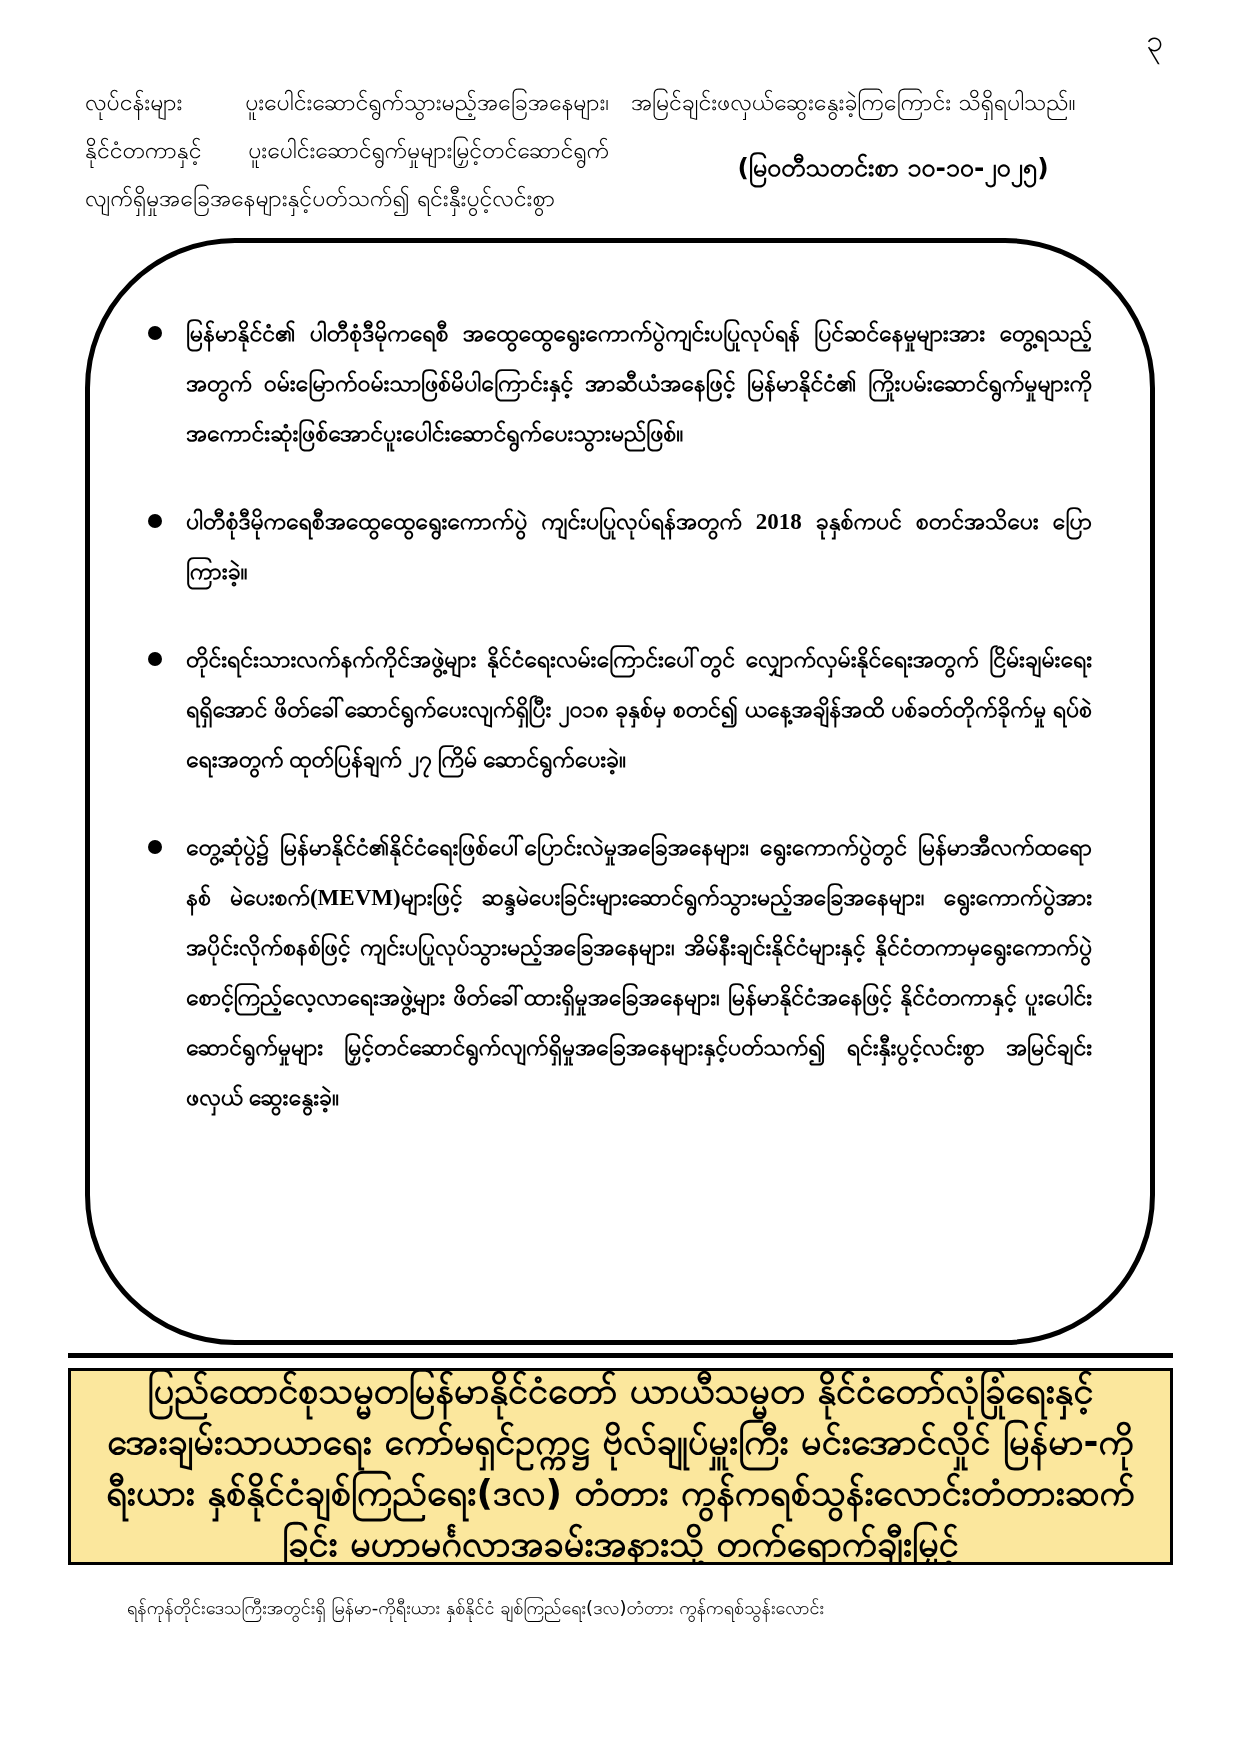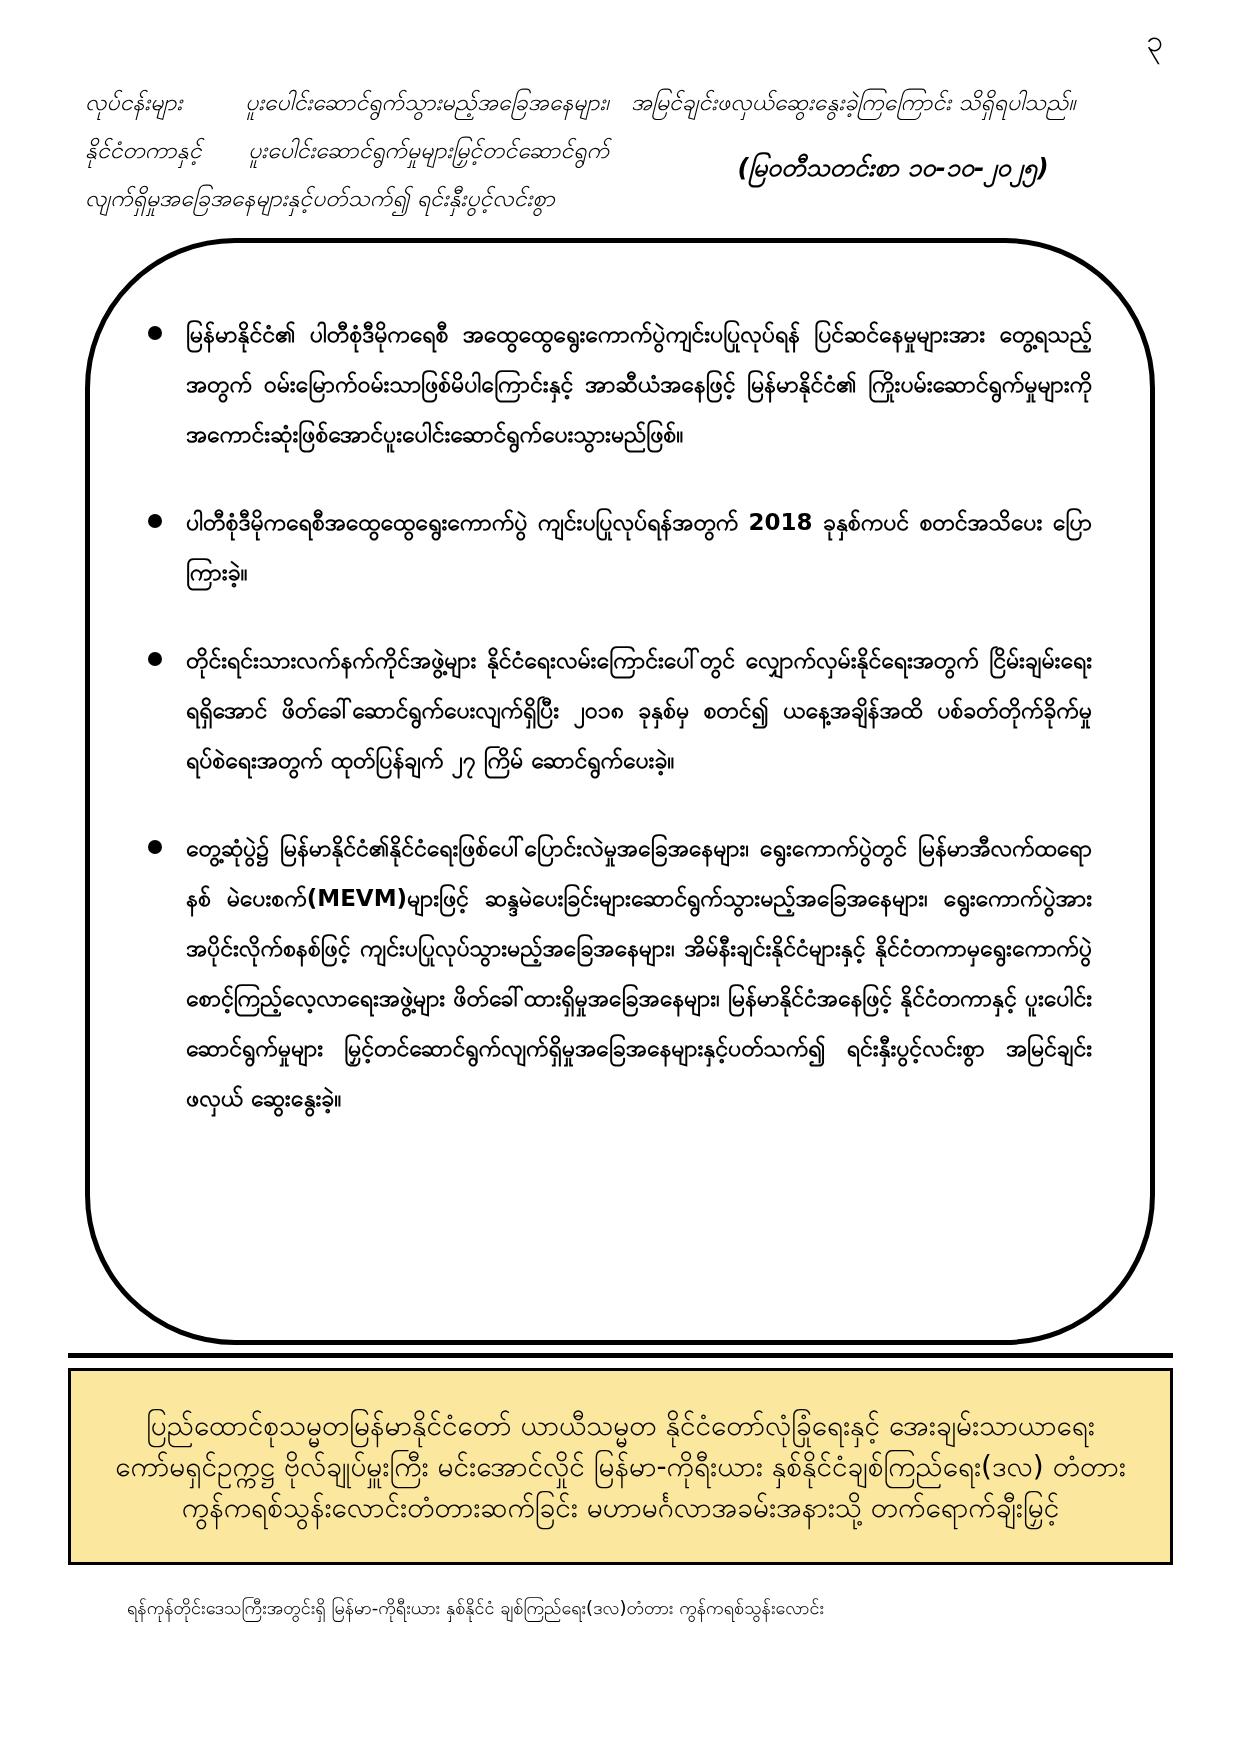--- a/index.html
+++ b/index.html
@@ -20,21 +20,20 @@
     top: 26px;
     right: 78px;
     font-size: 30px;
     line-height: 1;
   }
   
   .top-article {
     margin: 78px 86px 0 85px;
     display: flex;
     gap: 22px;
-    font-style: italic;
   }
   .top-article .col {
     flex: 1 1 0;
     font-size: 23px;
     line-height: 48px;
     text-align: justify;
     overflow-wrap: anywhere;
   }
   .citation {
     font-weight: bold;
@@ -46,20 +45,21 @@
   
   .summary-box {
     box-sizing: border-box;
     margin: 16px 0 0 85px;
     width: 1070px;
     height: 1107px;
     border: 5px solid #000000;
     border-radius: 150px;
     padding: 66px 58px 40px 56px;
     overflow: hidden;
+    font-family: Liberation Serif, serif;
   }
   .bullet-list {
     list-style: none;
     margin: 0;
     padding: 0;
   }
   .bullet {
     position: relative;
     padding-left: 40px;
     margin-bottom: 38px;
@@ -97,23 +97,23 @@
     background: #FBE79D;
     border: 3px solid #000000;
     display: flex;
     align-items: center;
     justify-content: center;
     padding: 10px 26px;
     overflow: hidden;
   }
   .headline-text {
     margin: 0;
-    font-size: 28px;
-    font-weight: normal;
-    line-height: 41px;
+    font-size: 36px;
+    font-weight: bold;
+    line-height: 51px;
     text-align: center;
     overflow-wrap: anywhere;
   }
   
   .bottom-article {
     margin: 18px 86px 0 85px;
     display: flex;
     gap: 22px;
   }
   .bottom-article .col {

